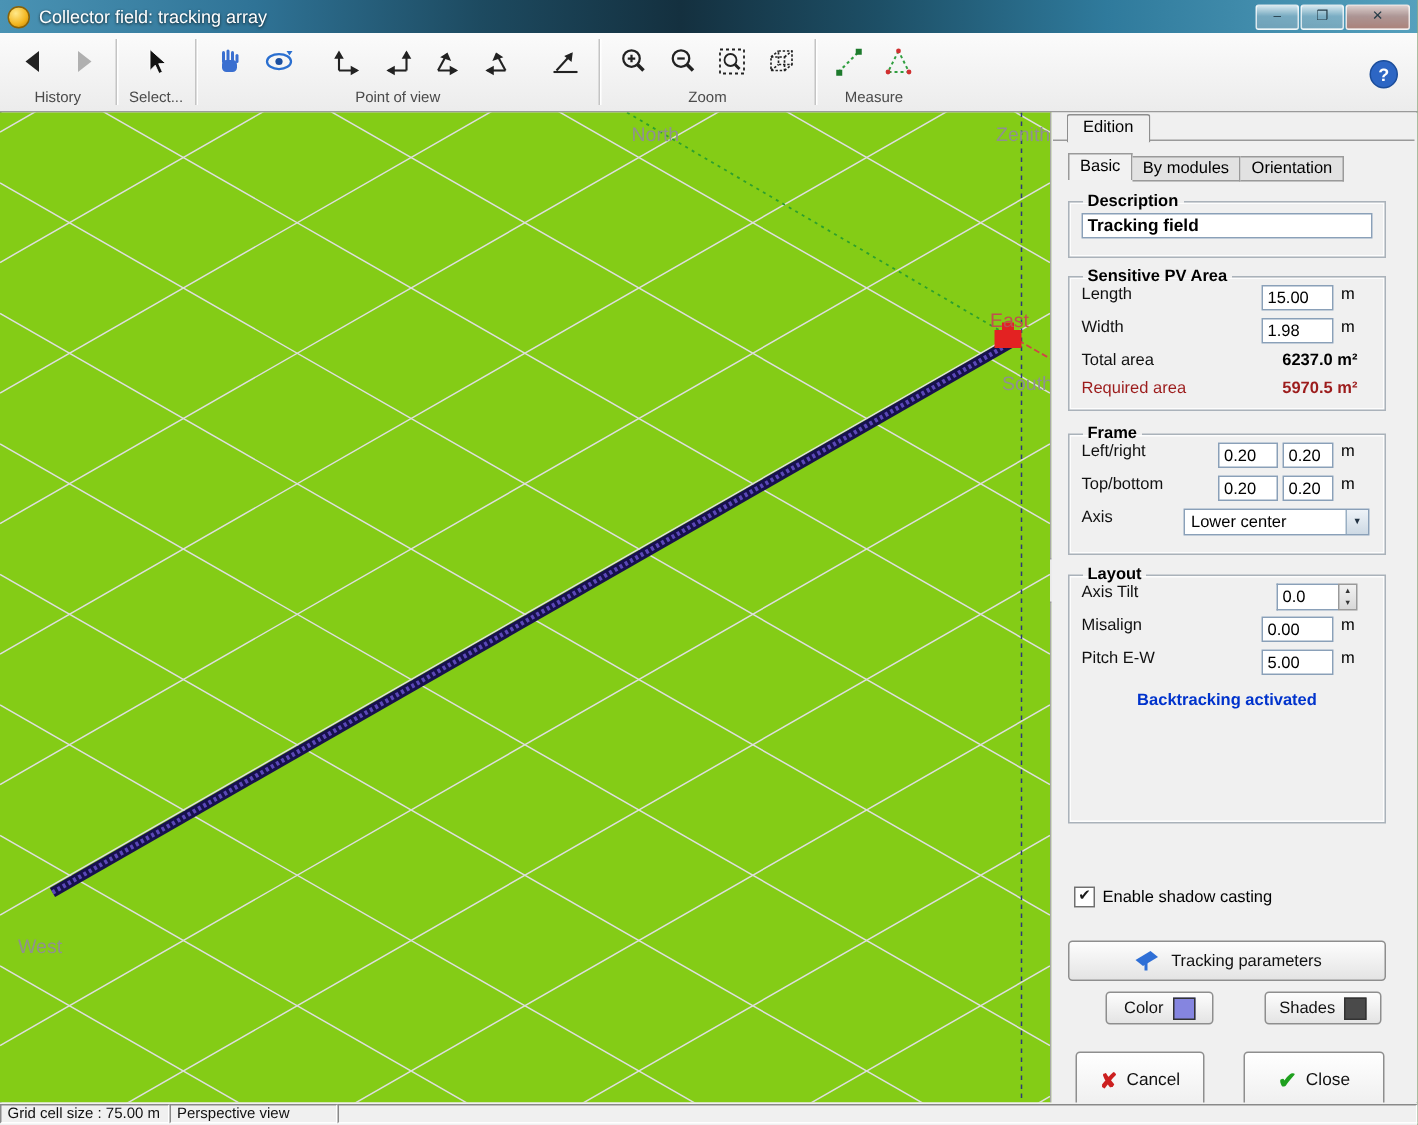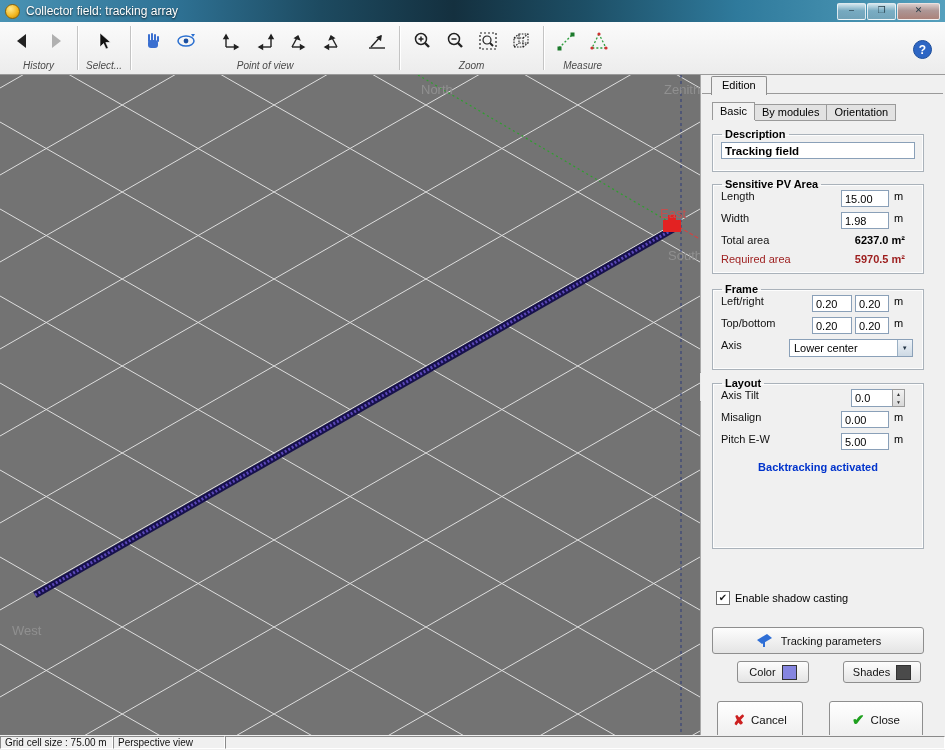--- a/index.html
+++ b/index.html
@@ -16,33 +16,33 @@
   .title-text{font-size:12px;text-shadow:0 1px 2px rgba(0,0,0,.8);}
   .caption-btns{position:absolute;right:5px;top:3px;display:flex;gap:1px;}
   .cap{height:15px;border:1px solid rgba(255,255,255,.75);border-radius:2px;
     background:linear-gradient(#f6fbfdcc,#b9cdd870 45%,#9db6c380);
     font-size:9px;line-height:13px;text-align:center;color:#243b47;cursor:default;}
   .cap.min,.cap.max{width:27px;}
   .cap.close{width:41px;background:linear-gradient(#f3d6cfd9,#d79384b0 45%,#c97a66c0);}
   
   .toolbar{position:absolute;left:0;top:22px;width:945px;height:53px;
     background:linear-gradient(#fbfbfb,#ececec);border-bottom:1px solid #9a9a9a;
-    display:flex;align-items:stretch;padding-left:6px;box-sizing:border-box;font-style:italic;}
+    display:flex;align-items:stretch;padding-left:6px;box-sizing:border-box;}
   .tgroup{display:flex;flex-direction:column;align-items:center;justify-content:space-between;padding:5px 2px 3px;}
   .ticons{display:flex;align-items:center;gap:5px;}
   .tbtn{width:26px;height:26px;display:flex;align-items:center;justify-content:center;border:1px solid transparent;border-radius:2px;}
   .tlabel{font-size:10px;color:#4a4a4a;}
   .tsep{width:1px;background:#c4c4c4;box-shadow:1px 0 0 #fff;margin:4px 6px;}
   .gap8{width:8px;}
   .help-btn{position:absolute;right:13px;top:40px;width:17px;height:17px;border-radius:50%;
     background:radial-gradient(circle at 35% 30%,#7db2ef,#2d66c4 65%,#17ale0);
     background-color:#2d66c4;color:#fff;font-size:12px;font-weight:bold;
     display:flex;align-items:center;justify-content:center;border:1px solid #1c4d9a;}
   
-  .viewport{position:absolute;left:0;top:75px;width:700px;height:660px;background:#737373;border-right:1px solid #a8a8a8;}
+  .viewport{position:absolute;left:0;top:75px;width:700px;height:660px;background:#84cc16;border-right:1px solid #a8a8a8;}
   .viewport svg{display:block;font-family:"Liberation Sans",sans-serif;}
   .expander{position:absolute;left:700px;top:372px;width:13px;height:30px;background:#e9e9e9;
     border:1px solid #9a9a9a;border-left:none;border-radius:0 7px 7px 0;
     display:flex;align-items:center;justify-content:center;font-size:11px;color:#555;cursor:pointer;box-sizing:border-box;}
   
   .sidepanel{position:absolute;left:701px;top:75px;width:244px;height:660px;background:#f0f0f0;}
   .edition-tab{position:absolute;left:711px;top:76px;height:18px;padding:0 10px;background:#f0f0f0;
     border:1px solid #8e8e8e;border-bottom:none;border-radius:2px 2px 0 0;
     font-size:11px;line-height:17px;z-index:3;}
   .panel-top-line{position:absolute;left:702px;top:93px;width:241px;height:1px;background:#9a9a9a;z-index:1;}

